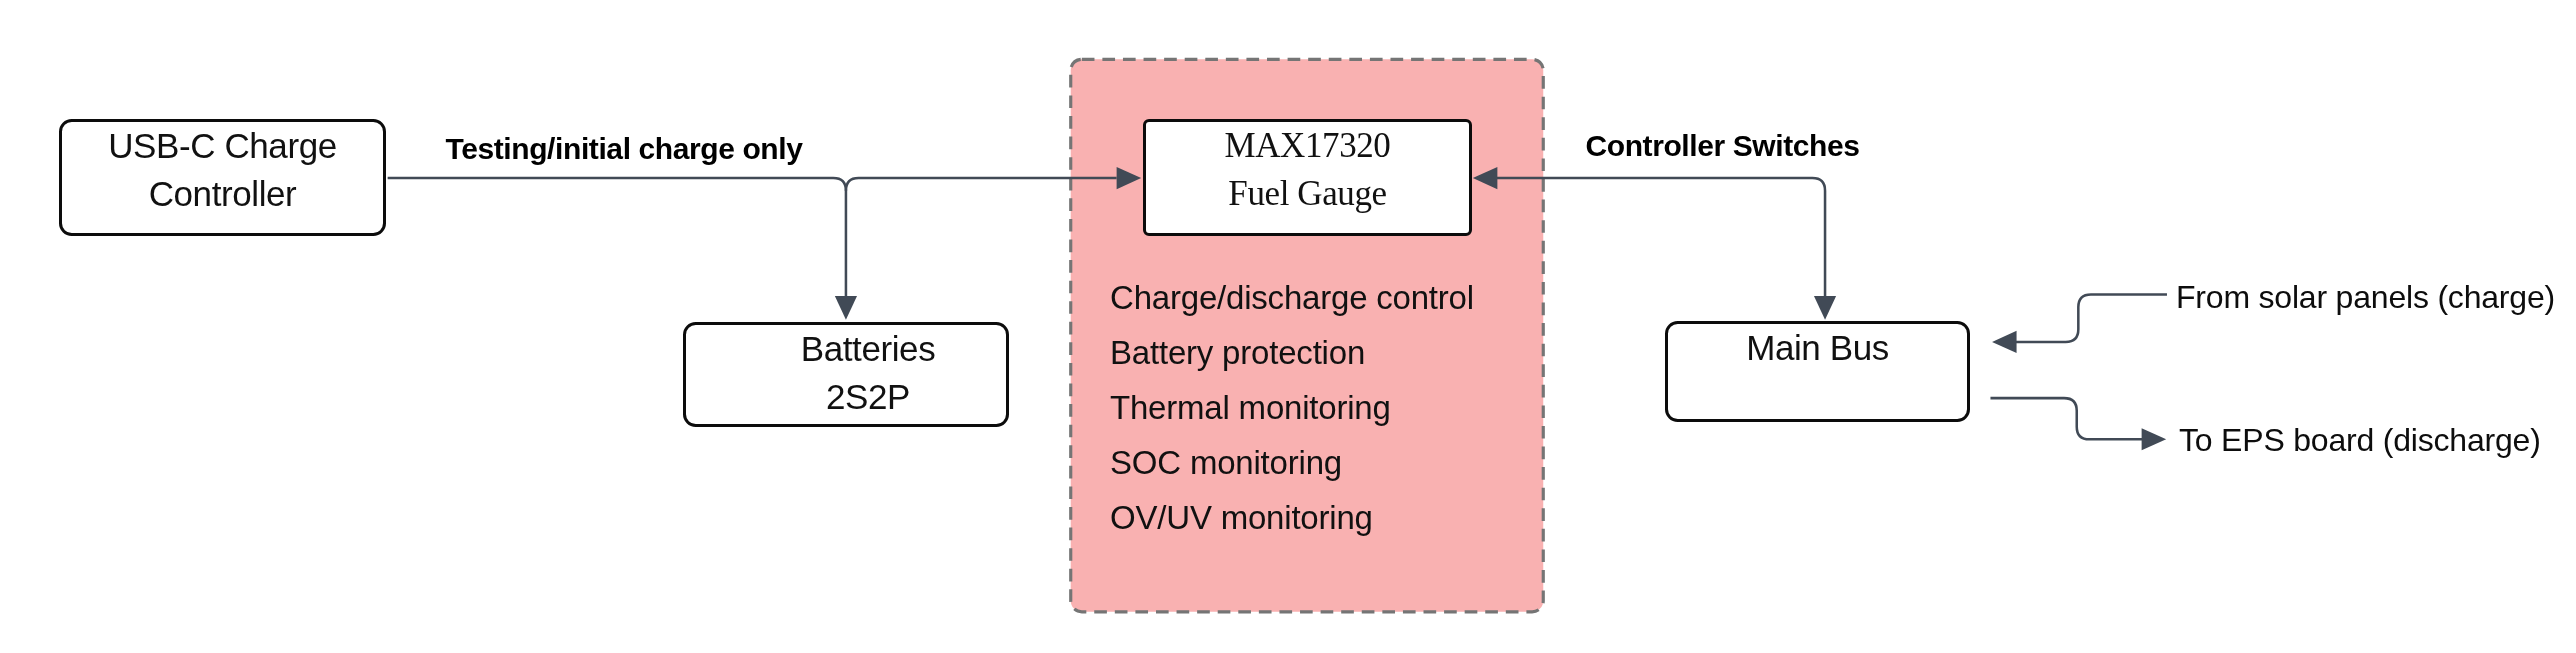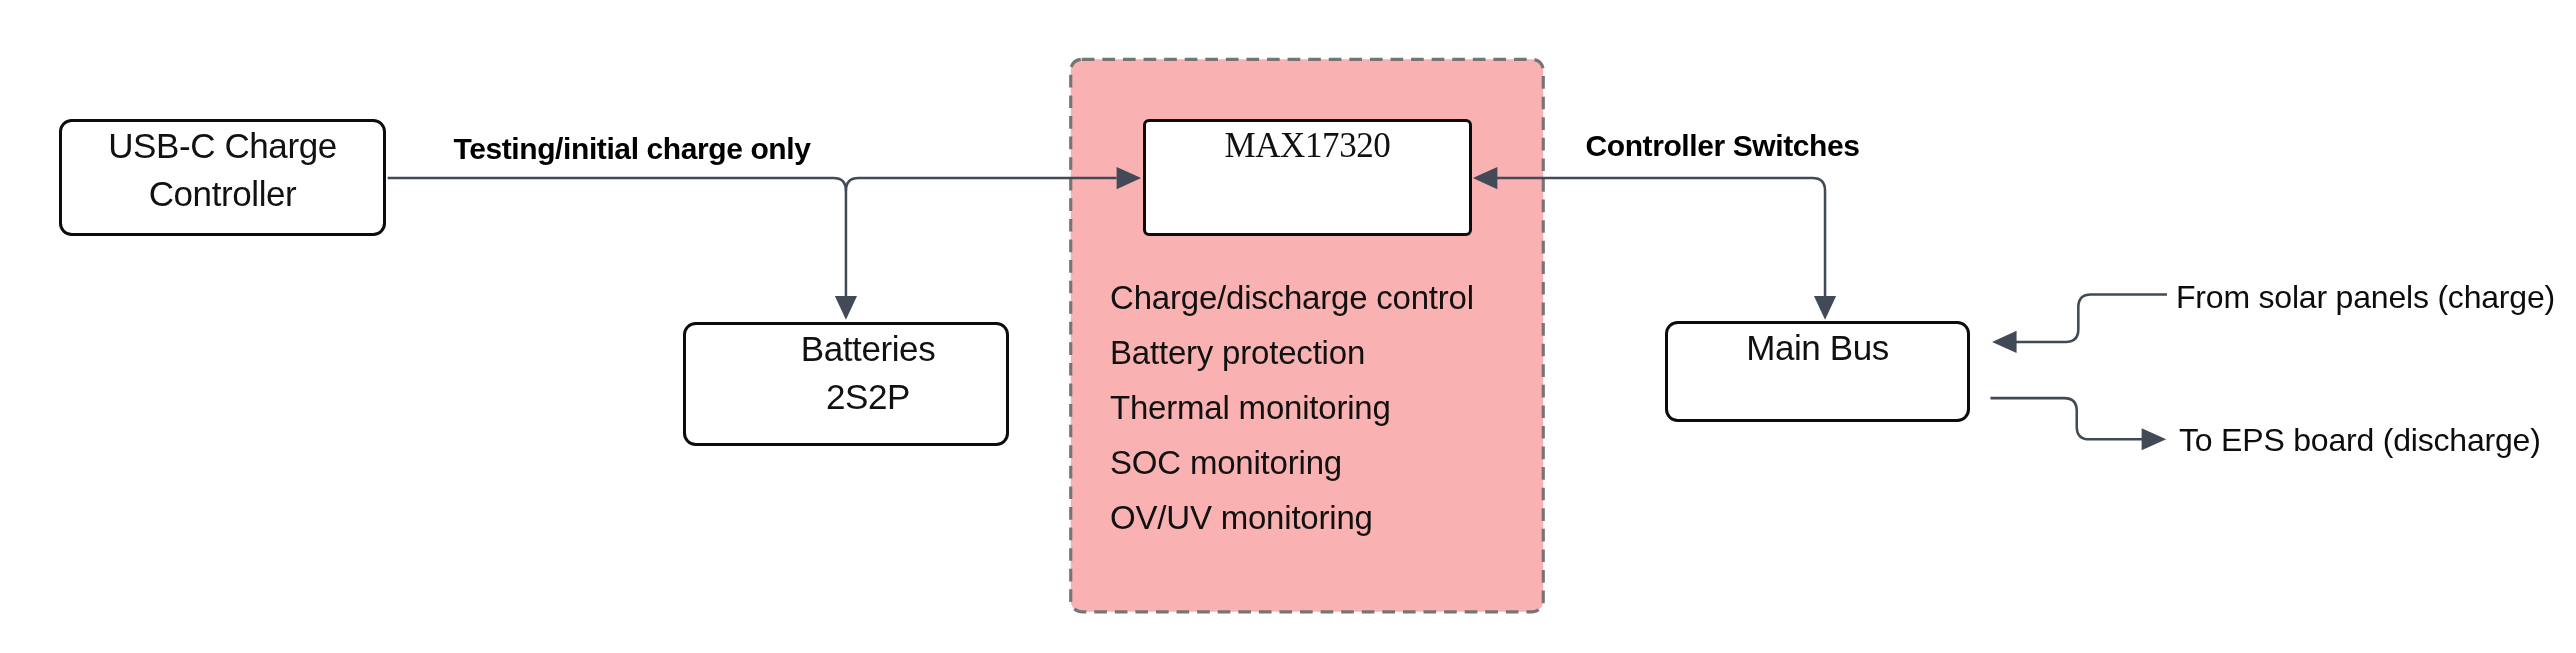--- a/index.html
+++ b/index.html
@@ -47,21 +47,21 @@
     display: flex;
     flex-direction: column;
     align-items: center;
     text-align: center;
     font-size: 35px;
     line-height: 48px;
     letter-spacing: -0.4px;
   }
   .node-usbc     { left: 59px;   top: 119px; width: 327px; height: 117px; }
   .node-max      { left: 1143px; top: 119px; width: 329px; height: 117px; border-radius: 6px; font-family: Liberation Serif, serif; }
-  .node-batteries{ left: 683px;  top: 322px; width: 326px; height: 124px; padding-left: 44px; }
+  .node-batteries{ left: 683px;  top: 322px; width: 326px; height: 105px; padding-left: 44px; }
   .node-mainbus  { left: 1665px; top: 321px; width: 305px; height: 101px; }
 
   .feature-list {
     position: absolute;
     left: 1110px;
     top: 270px;
     font-size: 33px;
     line-height: 55px;
     letter-spacing: -0.2px;
     white-space: nowrap;
@@ -69,21 +69,21 @@
   .edge-label {
     position: absolute;
     font-weight: 700;
     font-size: 30px;
     line-height: 36px;
     letter-spacing: -0.4px;
     text-align: center;
     white-space: nowrap;
     color: #000000;
   }
-  .edge-label.testing    { left: 442px;  top: 131px; width: 364px; margin-left: 8px; }
+  .edge-label.testing    { left: 442px;  top: 131px; width: 364px; }
   .edge-label.deployment { left: 1580px; top: 128px; width: 285px; }
   .side-label {
     position: absolute;
     font-size: 32px;
     line-height: 38px;
     letter-spacing: -0.2px;
     white-space: nowrap;
     color: #0d0d0d;
   }
   .side-label.from-solar { left: 2176px; top: 278px; }
@@ -128,20 +128,21 @@
     <div>Controller</div>
   </div>
 
   <div class="node node-batteries">
     <div>Batteries</div>
     <div>2S2P</div>
   </div>
 
   <div class="node node-max">
     <div>MAX17320</div>
+    <div>Fuel Gauge</div>
   </div>
 
   <div class="node node-mainbus">
     <div>Main Bus</div>
   </div>
 
   <div class="edge-label testing">Testing/initial charge only</div>
   <div class="edge-label deployment">Controller Switches</div>
   <div class="side-label from-solar">From solar panels (charge)</div>
   <div class="side-label to-eps">To EPS board (discharge)</div>

